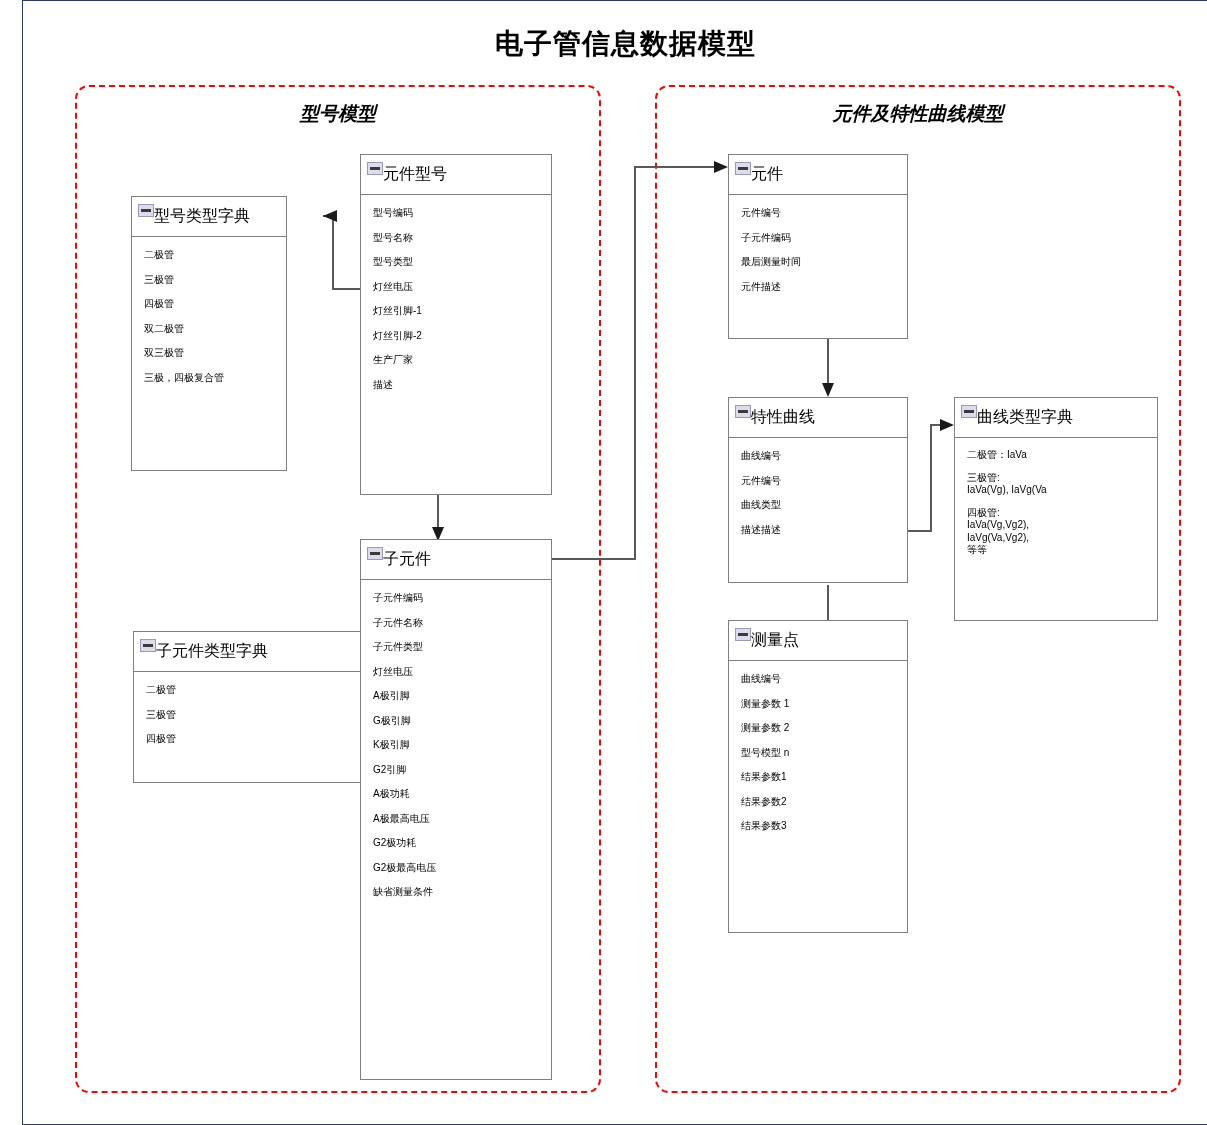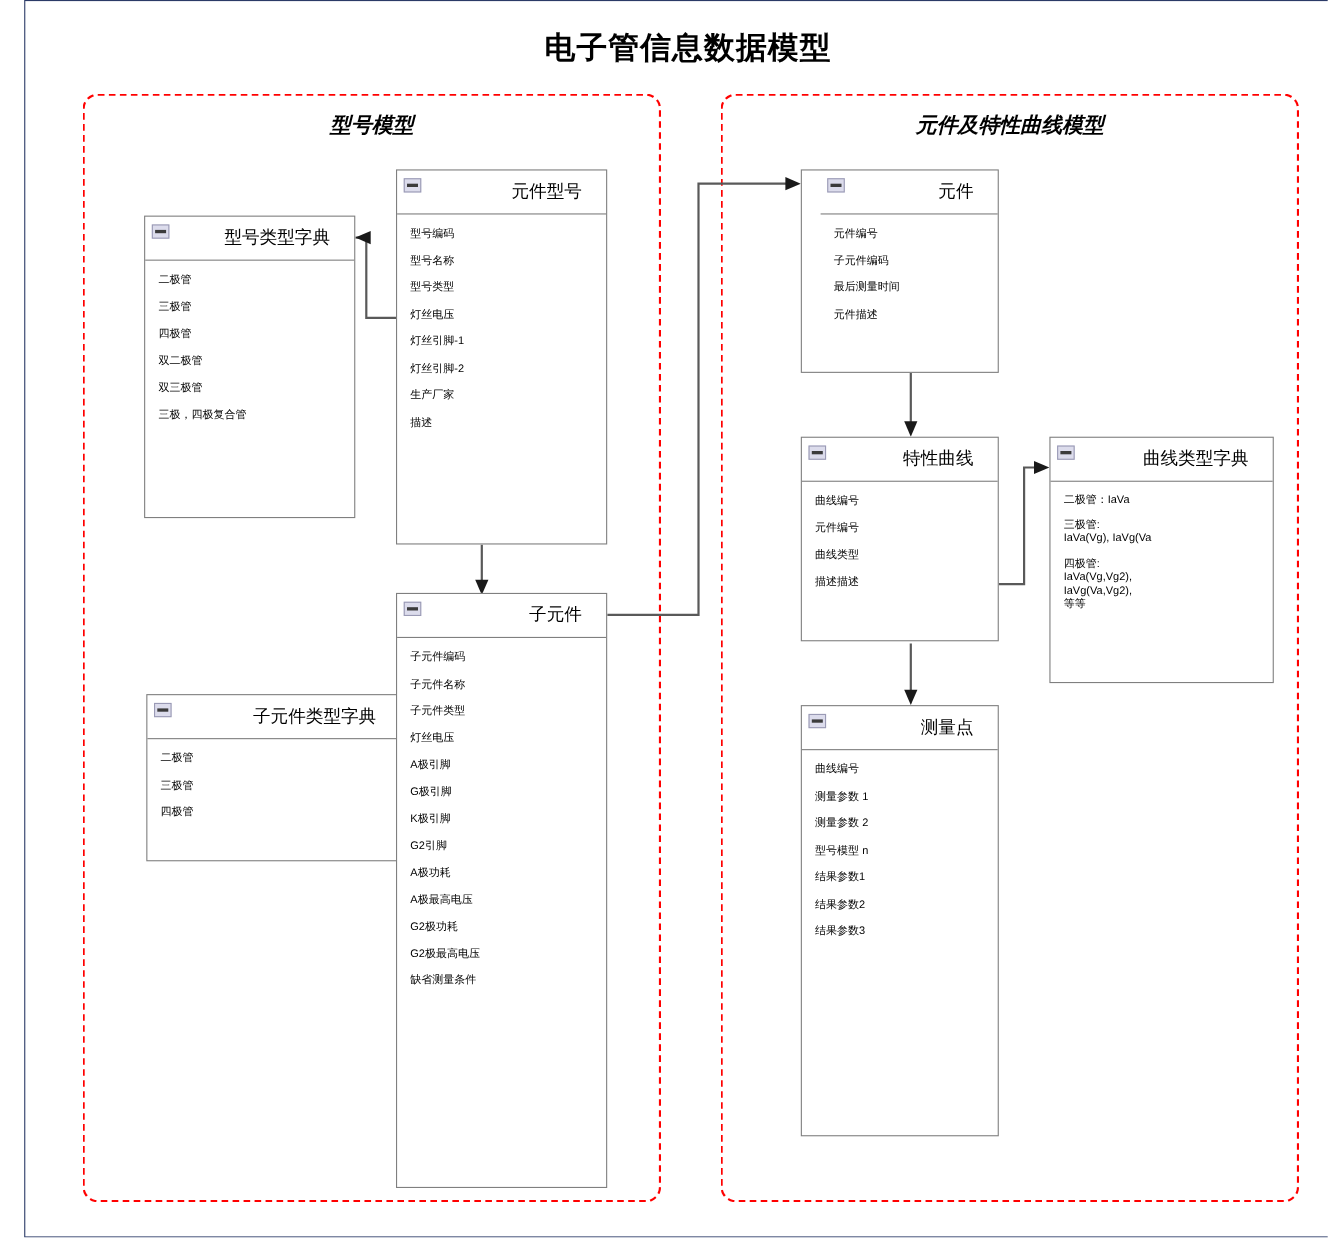--- a/index.html
+++ b/index.html
@@ -48,21 +48,21 @@
     border:1.5px solid #7f7f7f;
     box-sizing:border-box;
   }
   .entity-header{
     position:relative;
     height:40px;
     border-bottom:1.5px solid #7f7f7f;
     box-sizing:border-box;
     display:flex;
     align-items:center;
-    justify-content:flex-end;
+    justify-content:flex-start;
   }
   .entity-title{
     font-size:16px;
     color:#000;
     font-weight:normal;
     text-align:center;
     padding:0 22px;
   }
   .collapse-icon{
     position:absolute;
@@ -132,21 +132,21 @@
     <path class="wire" d="M805,338 L805,384"></path>
     <polygon class="arrowhead" points="805,396 799,382 811,382"></polygon>
 
     <path class="wire" d="M884,530 L908,530 L908,424 L920,424"></path>
     <polygon class="arrowhead" points="931,424 917,418 917,430"></polygon>
 
     <path class="wire" d="M805,584 L805,628"></path>
     <polygon class="arrowhead" points="805,640 799,626 811,626"></polygon>
   </svg>
 
-  <div class="entity" style="left:108px;top:195px;width:192px;height:275px;">
+  <div class="entity" style="left:108px;top:195px;width:156px;height:275px;">
     <div class="entity-header">
       <span class="collapse-icon"></span>
       <span class="entity-title">型号类型字典</span>
     </div>
     <div class="entity-fields">
       <div class="field">二极管</div>
       <div class="field">三极管</div>
       <div class="field">四极管</div>
       <div class="field">双二极管</div>
       <div class="field">双三极管</div>
@@ -198,21 +198,21 @@
       <div class="field">K极引脚</div>
       <div class="field">G2引脚</div>
       <div class="field">A极功耗</div>
       <div class="field">A极最高电压</div>
       <div class="field">G2极功耗</div>
       <div class="field">G2极最高电压</div>
       <div class="field">缺省测量条件</div>
     </div>
   </div>
 
-  <div class="entity" style="left:705px;top:153px;width:180px;height:185px;padding-left:17px;">
+  <div class="entity" style="left:705px;top:153px;width:180px;height:185px;">
     <div class="entity-header">
       <span class="collapse-icon"></span>
       <span class="entity-title">元件</span>
     </div>
     <div class="entity-fields">
       <div class="field">元件编号</div>
       <div class="field">子元件编码</div>
       <div class="field">最后测量时间</div>
       <div class="field">元件描述</div>
     </div>
@@ -240,21 +240,21 @@
       <div class="field compact">二极管：IaVa</div>
       <div class="field compact">三极管:
 IaVa(Vg), IaVg(Va</div>
       <div class="field compact">四极管:
 IaVa(Vg,Vg2),
 IaVg(Va,Vg2),
 等等</div>
     </div>
   </div>
 
-  <div class="entity" style="left:705px;top:640px;width:180px;height:392px;">
+  <div class="entity" style="left:705px;top:619px;width:180px;height:313px;">
     <div class="entity-header">
       <span class="collapse-icon"></span>
       <span class="entity-title">测量点</span>
     </div>
     <div class="entity-fields">
       <div class="field">曲线编号</div>
       <div class="field">测量参数 1</div>
       <div class="field">测量参数 2</div>
       <div class="field">型号模型 n</div>
       <div class="field">结果参数1</div>

